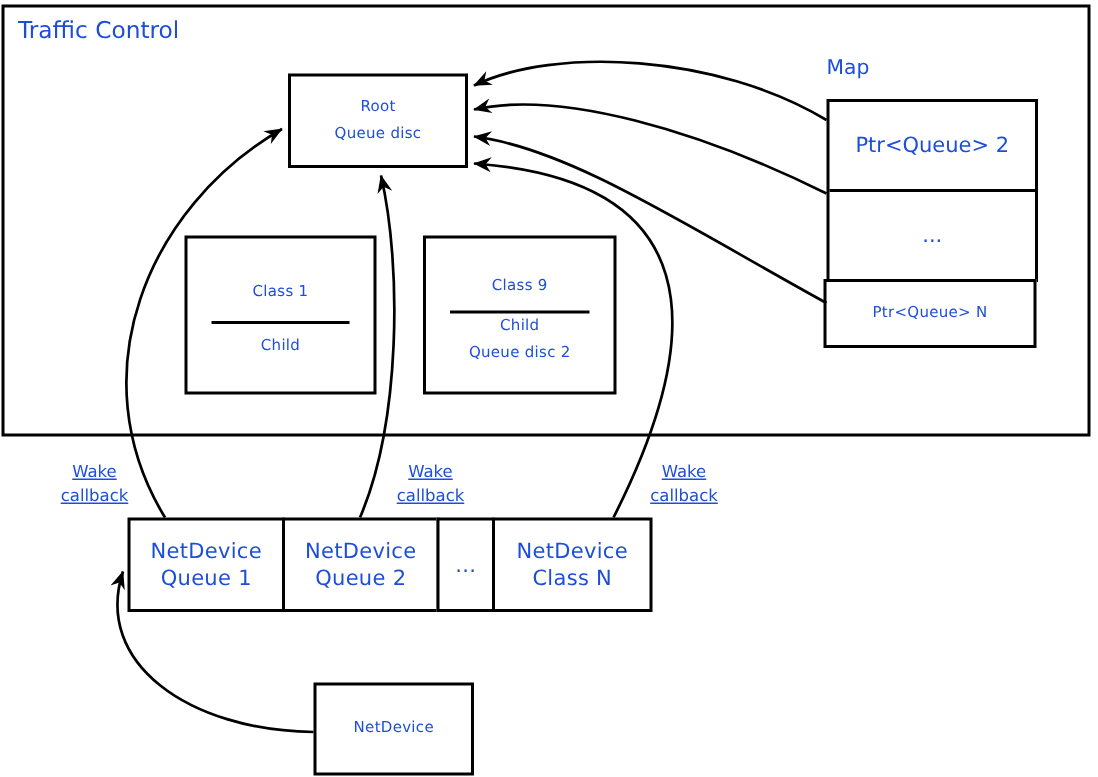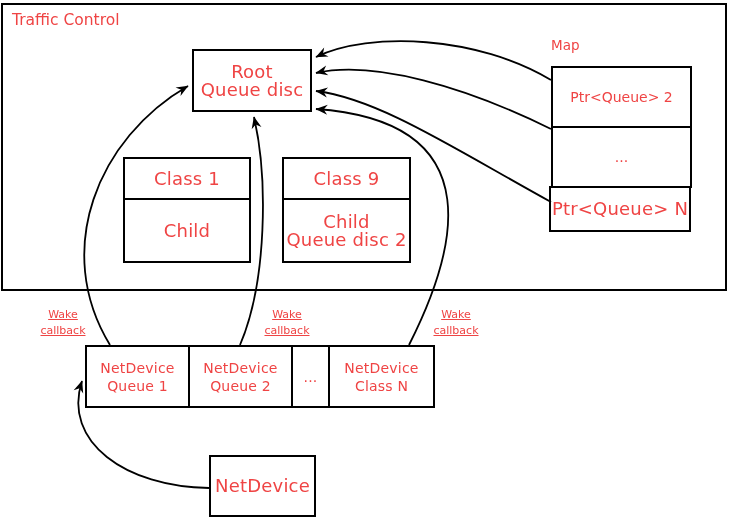--- a/index.html
+++ b/index.html
@@ -2,21 +2,21 @@
 <html><head>
 <meta charset="utf-8">
 <style>
   html, body { margin: 0; padding: 0; background: #ffffff; }
   .canvas {
     position: relative;
     width: 732px;
     height: 518px;
     background: #ffffff;
     font-family: "DejaVu Sans", sans-serif;
-    color: #ef4444;
+    color: #1d4ed8;
     overflow: hidden;
   }
   .overlay {
     position: absolute;
     left: 0; top: 0;
     width: 732px; height: 518px;
     z-index: 10;
     pointer-events: none;
   }
   .tc-frame {
@@ -38,26 +38,26 @@
     position: absolute;
     box-sizing: border-box;
     background: #ffffff;
     border: 2px solid #000;
     display: flex;
     flex-direction: column;
     align-items: center;
     justify-content: center;
     text-align: center;
     z-index: 2;
-    font-size: 18px;
+    font-size: 10px;
     line-height: 18px;
     letter-spacing: 0.2px;
   }
   .root-box   { left: 192px; top: 49px;  width: 120px; height: 63px; }
-  .class-box  { padding: 0; justify-content: flex-start; }
+  .class-box  { padding: 16px; justify-content: flex-start; }
   .class-1    { left: 123px; top: 157px; width: 128px; height: 106px; }
   .class-2    { left: 282px; top: 157px; width: 129px; height: 106px; }
   .class-header {
     width: 100%; height: 41px;
     border-bottom: 2px solid #000;
     box-sizing: border-box;
     display: flex; align-items: center; justify-content: center;
   }
   .class-child {
     flex: 1; width: 100%;

